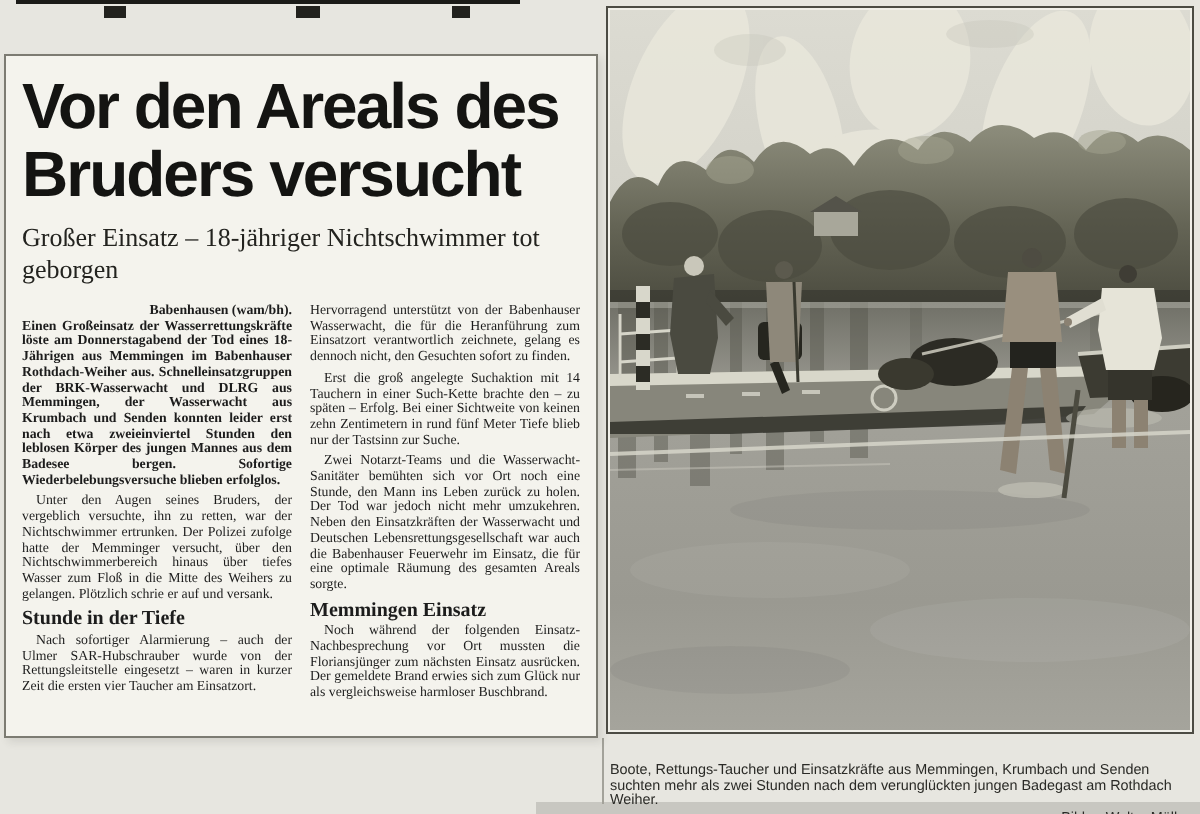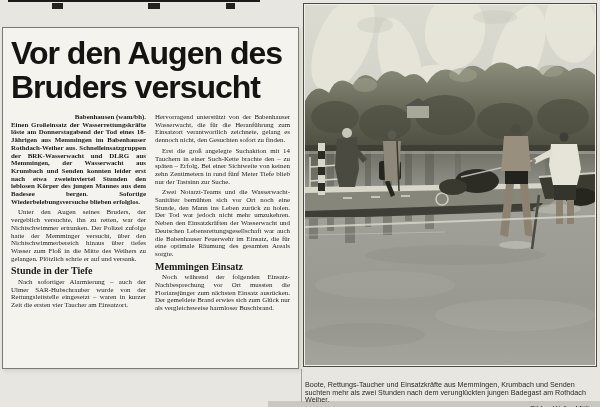--- a/index.html
+++ b/index.html
@@ -96,23 +96,24 @@
 
   <div class="top-line"></div>
   <div class="top-mark" style="left:52px;width:11px;"></div>
   <div class="top-mark" style="left:148px;width:12px;"></div>
   <div class="top-mark" style="left:226px;width:9px;"></div>
   <div class="bottom-band"></div>
   <div class="fold-line"></div>
 
   <div class="clip">
     <h1 class="headline">
-      <span style="display:block">Vor den Augen des</span>
+      <span style="display:block">Vor den Areals des</span>
       <span style="display:block">Bruders versucht</span>
     </h1>
+    <div class="subhead">Großer Einsatz – 18-jähriger Nichtschwimmer tot geborgen</div>
 
     <div class="cols">
       <div class="col">
         <p class="lead"><span class="dateline">Babenhausen (wam/bh).</span><span>Einen Großeinsatz der Wasserrettungskräfte löste am Donnerstagabend der Tod eines 18-Jährigen aus Memmingen im Babenhauser Rothdach-Weiher aus. Schnelleinsatzgruppen der BRK-Wasserwacht und DLRG aus Memmingen, der Wasserwacht aus Krumbach und Senden konnten leider erst nach etwa zweieinviertel Stunden den leblosen Körper des jungen Mannes aus dem Badesee bergen. Sofortige Wiederbelebungsversuche blieben erfolglos.</span></p>
         <p class="indent">Unter den Augen seines Bruders, der vergeblich versuchte, ihn zu retten, war der Nichtschwimmer ertrunken. Der Polizei zufolge hatte der Memminger versucht, über den Nichtschwimmerbereich hinaus über tiefes Wasser zum Floß in die Mitte des Weihers zu gelangen. Plötzlich schrie er auf und versank.</p>
         <h3>Stunde in der Tiefe</h3>
         <p class="indent">Nach sofortiger Alarmierung – auch der Ulmer SAR-Hubschrauber wurde von der Rettungsleitstelle eingesetzt – waren in kurzer Zeit die ersten vier Taucher am Einsatzort.</p>
       </div>
       <div class="col">
         <p>Hervorragend unterstützt von der Babenhauser Wasserwacht, die für die Heranführung zum Einsatzort verantwortlich zeichnete, gelang es dennoch nicht, den Gesuchten sofort zu finden.</p>

